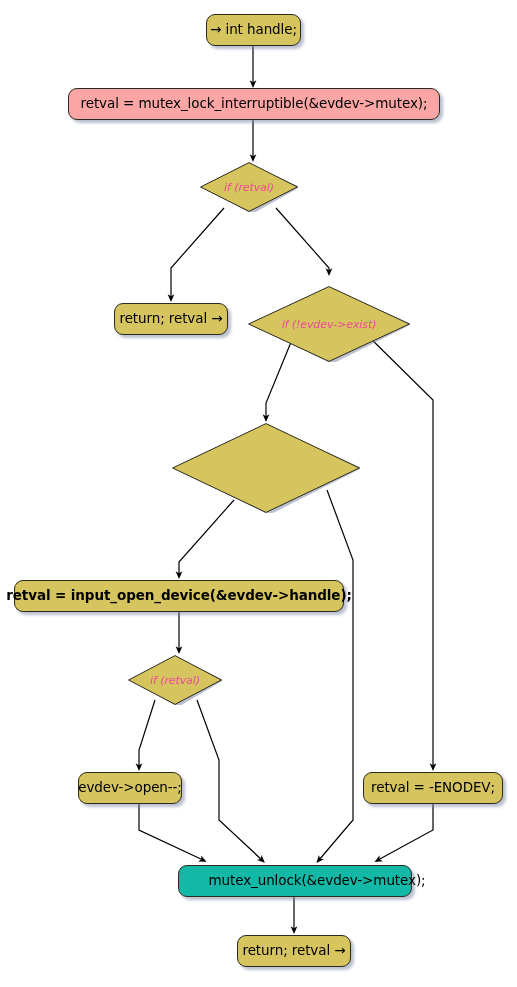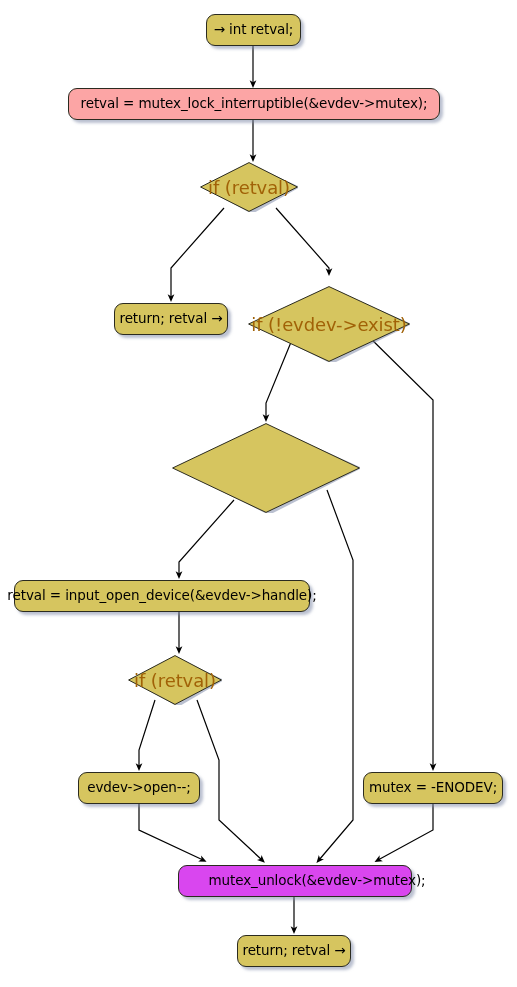--- a/index.html
+++ b/index.html
@@ -37,38 +37,39 @@
     border: 1px solid #2b2b20;
     border-radius: 9px;
     box-shadow: 3px 3px 3px rgba(130,140,170,0.55);
     font-size: 13.5px;
     line-height: 1;
     color: #000000;
     letter-spacing: -0.1px;
   }
   .fill-tan  { background: #D6C55F; }
   .fill-red  { background: #fca5a5; }
-  .fill-green{ background: #d946ef; padding-left: 44px; }
+  .fill-green{ background: #14b8a6; padding-left: 44px; }
 
   
   .diamond {
     background: transparent;
     border: 0;
   }
   .diamond svg {
     position: absolute;
     left: 0;
     top: 0;
   }
   .diamond .dtext {
     position: relative;
     z-index: 2;
-    font-size: 18px;
-    color: #a16207;
+    font-size: 11px;
+    color: #ec4899;
     letter-spacing: -0.1px;
+    font-style: italic;
   }
 </style>
 </head>
 <body>
 
 <div id="canvas">
 
   <svg id="edges" viewBox="0 0 517 987" width="517" height="987" xmlns="http://www.w3.org/2000/svg">
     <defs>
       <marker id="arrowhead" markerWidth="7" markerHeight="7" refX="3.1" refY="3.2" orient="auto" markerUnits="strokeWidth">
@@ -88,21 +89,21 @@
         <path d="M 155,700 L 139,750 L 139,767" fill="none" stroke="#000000" stroke-width="1.2" marker-end="url(#arrowhead)"></path>
         <path d="M 197,700 L 219,760 L 219,820 L 262,860" fill="none" stroke="#000000" stroke-width="1.2" marker-end="url(#arrowhead)"></path>
         <path d="M 139,804 L 139,830 L 203,860" fill="none" stroke="#000000" stroke-width="1.2" marker-end="url(#arrowhead)"></path>
         <path d="M 433,804 L 433,830 L 378,860" fill="none" stroke="#000000" stroke-width="1.2" marker-end="url(#arrowhead)"></path>
         <path d="M 294,897 L 294,930" fill="none" stroke="#000000" stroke-width="1.2" marker-end="url(#arrowhead)"></path>
       </g>
   </svg>
 
   <div id="node-layer">
       <div class="node rect fill-tan" style="left: 206px; top: 14px; width: 95px; height: 32px;">
-        <span>→ int retval;</span>
+        <span>→ int handle;</span>
       </div>
       <div class="node rect fill-red" style="left: 68px; top: 88px; width: 372px; height: 32px;">
         <span>retval = mutex_lock_interruptible(&amp;evdev-&gt;mutex);</span>
       </div>
       <div class="node diamond" style="left: 200px; top: 162px; width: 98px; height: 50px;">
         <svg width="98" height="50" viewBox="0 0 98 50">
           <path d="M 52,3 L 100,25 L 52,52 L 3,25 Z" fill="rgba(130,140,170,0.55)"></path>
           <path d="M 49,0.6 L 97.4,25 L 49,49.4 L 0.6,25 Z" fill="#D6C55F" stroke="#2B2B20" stroke-width="1"></path>
         </svg>
         <span class="dtext">if (retval)</span>
@@ -116,35 +117,35 @@
           <path d="M 81,0.6 L 161.4,38 L 81,75.4 L 0.6,38 Z" fill="#D6C55F" stroke="#2B2B20" stroke-width="1"></path>
         </svg>
         <span class="dtext">if (!evdev-&gt;exist)</span>
       </div>
       <div class="node diamond" style="left: 172px; top: 423px; width: 188px; height: 90px;">
         <svg width="188" height="90" viewBox="0 0 188 90">
           <path d="M 97,3 L 190,45 L 97,92 L 3,45 Z" fill="rgba(130,140,170,0.55)"></path>
           <path d="M 94,0.6 L 187.4,45 L 94,89.4 L 0.6,45 Z" fill="#D6C55F" stroke="#2B2B20" stroke-width="1"></path>
         </svg>
       </div>
-      <div class="node rect fill-tan" style="left: 14px; top: 580px; width: 296px; height: 32px;">
+      <div class="node rect fill-tan" style="left: 14px; top: 580px; width: 330px; height: 32px; font-weight: bold;">
         <span>retval = input_open_device(&amp;evdev-&gt;handle);</span>
       </div>
       <div class="node diamond" style="left: 128px; top: 655px; width: 94px; height: 50px;">
         <svg width="94" height="50" viewBox="0 0 94 50">
           <path d="M 50,3 L 96,25 L 50,52 L 3,25 Z" fill="rgba(130,140,170,0.55)"></path>
           <path d="M 47,0.6 L 93.4,25 L 47,49.4 L 0.6,25 Z" fill="#D6C55F" stroke="#2B2B20" stroke-width="1"></path>
         </svg>
         <span class="dtext">if (retval)</span>
       </div>
-      <div class="node rect fill-tan" style="left: 78px; top: 772px; width: 122px; height: 32px;">
+      <div class="node rect fill-tan" style="left: 78px; top: 772px; width: 104px; height: 32px;">
         <span>evdev-&gt;open--;</span>
       </div>
       <div class="node rect fill-tan" style="left: 363px; top: 772px; width: 140px; height: 32px;">
-        <span>mutex = -ENODEV;</span>
+        <span>retval = -ENODEV;</span>
       </div>
       <div class="node rect fill-green" style="left: 178px; top: 865px; width: 234px; height: 32px;">
         <span>mutex_unlock(&amp;evdev-&gt;mutex);</span>
       </div>
       <div class="node rect fill-tan" style="left: 237px; top: 935px; width: 114px; height: 32px;">
         <span>return; retval →</span>
       </div>
     </div>
 
 </div>

